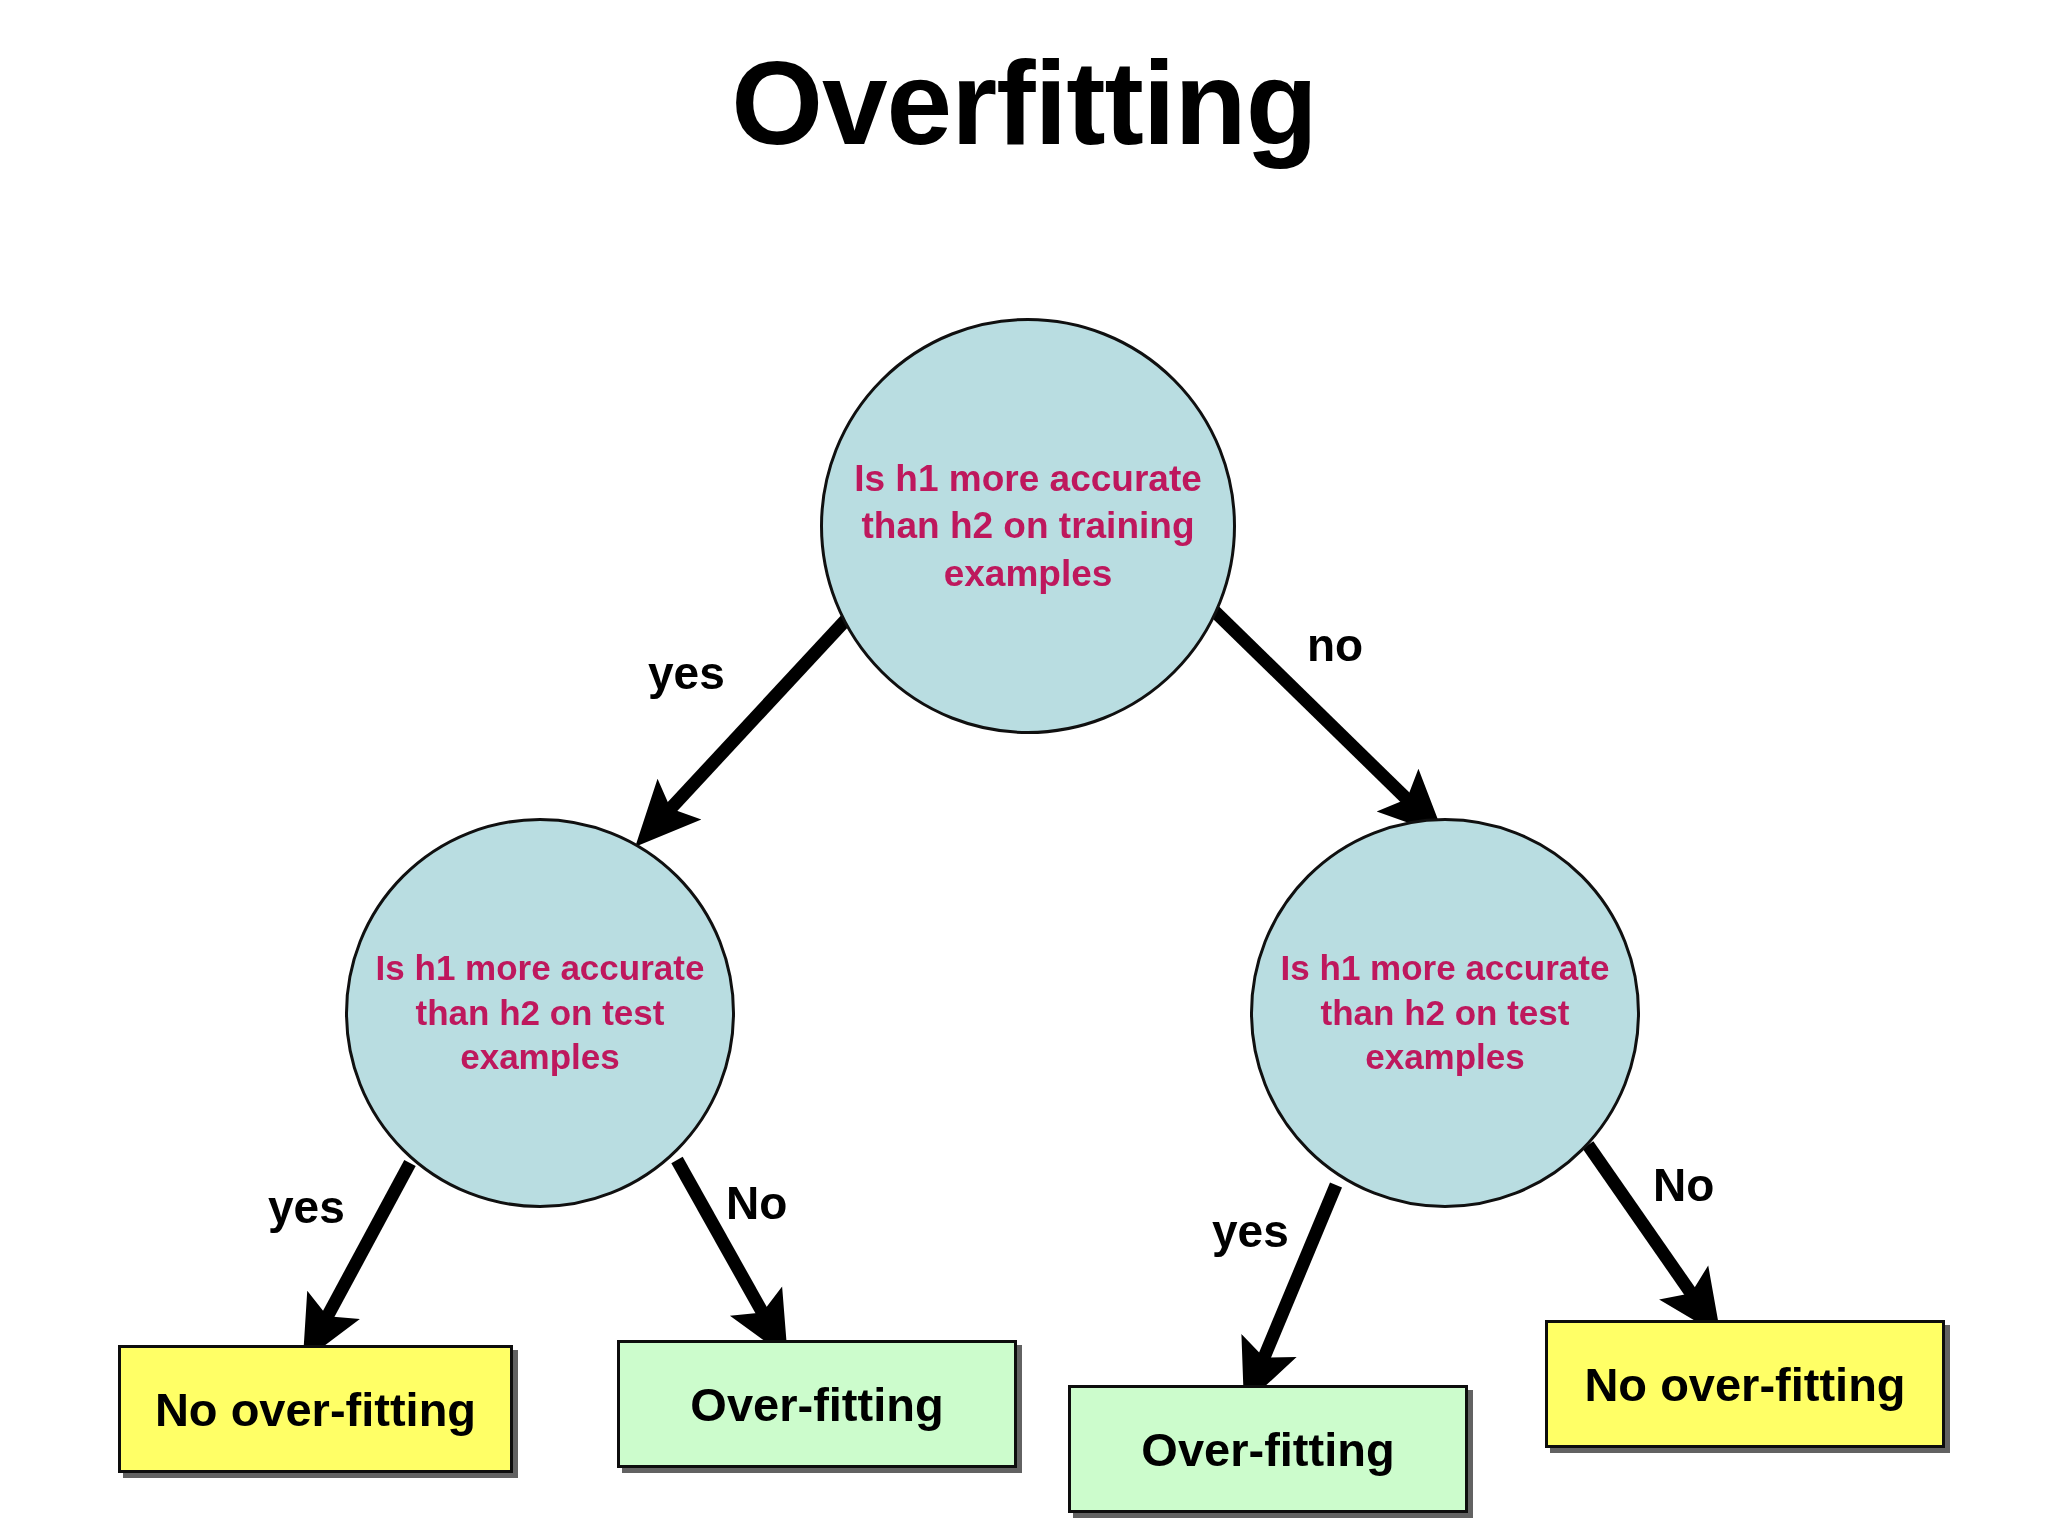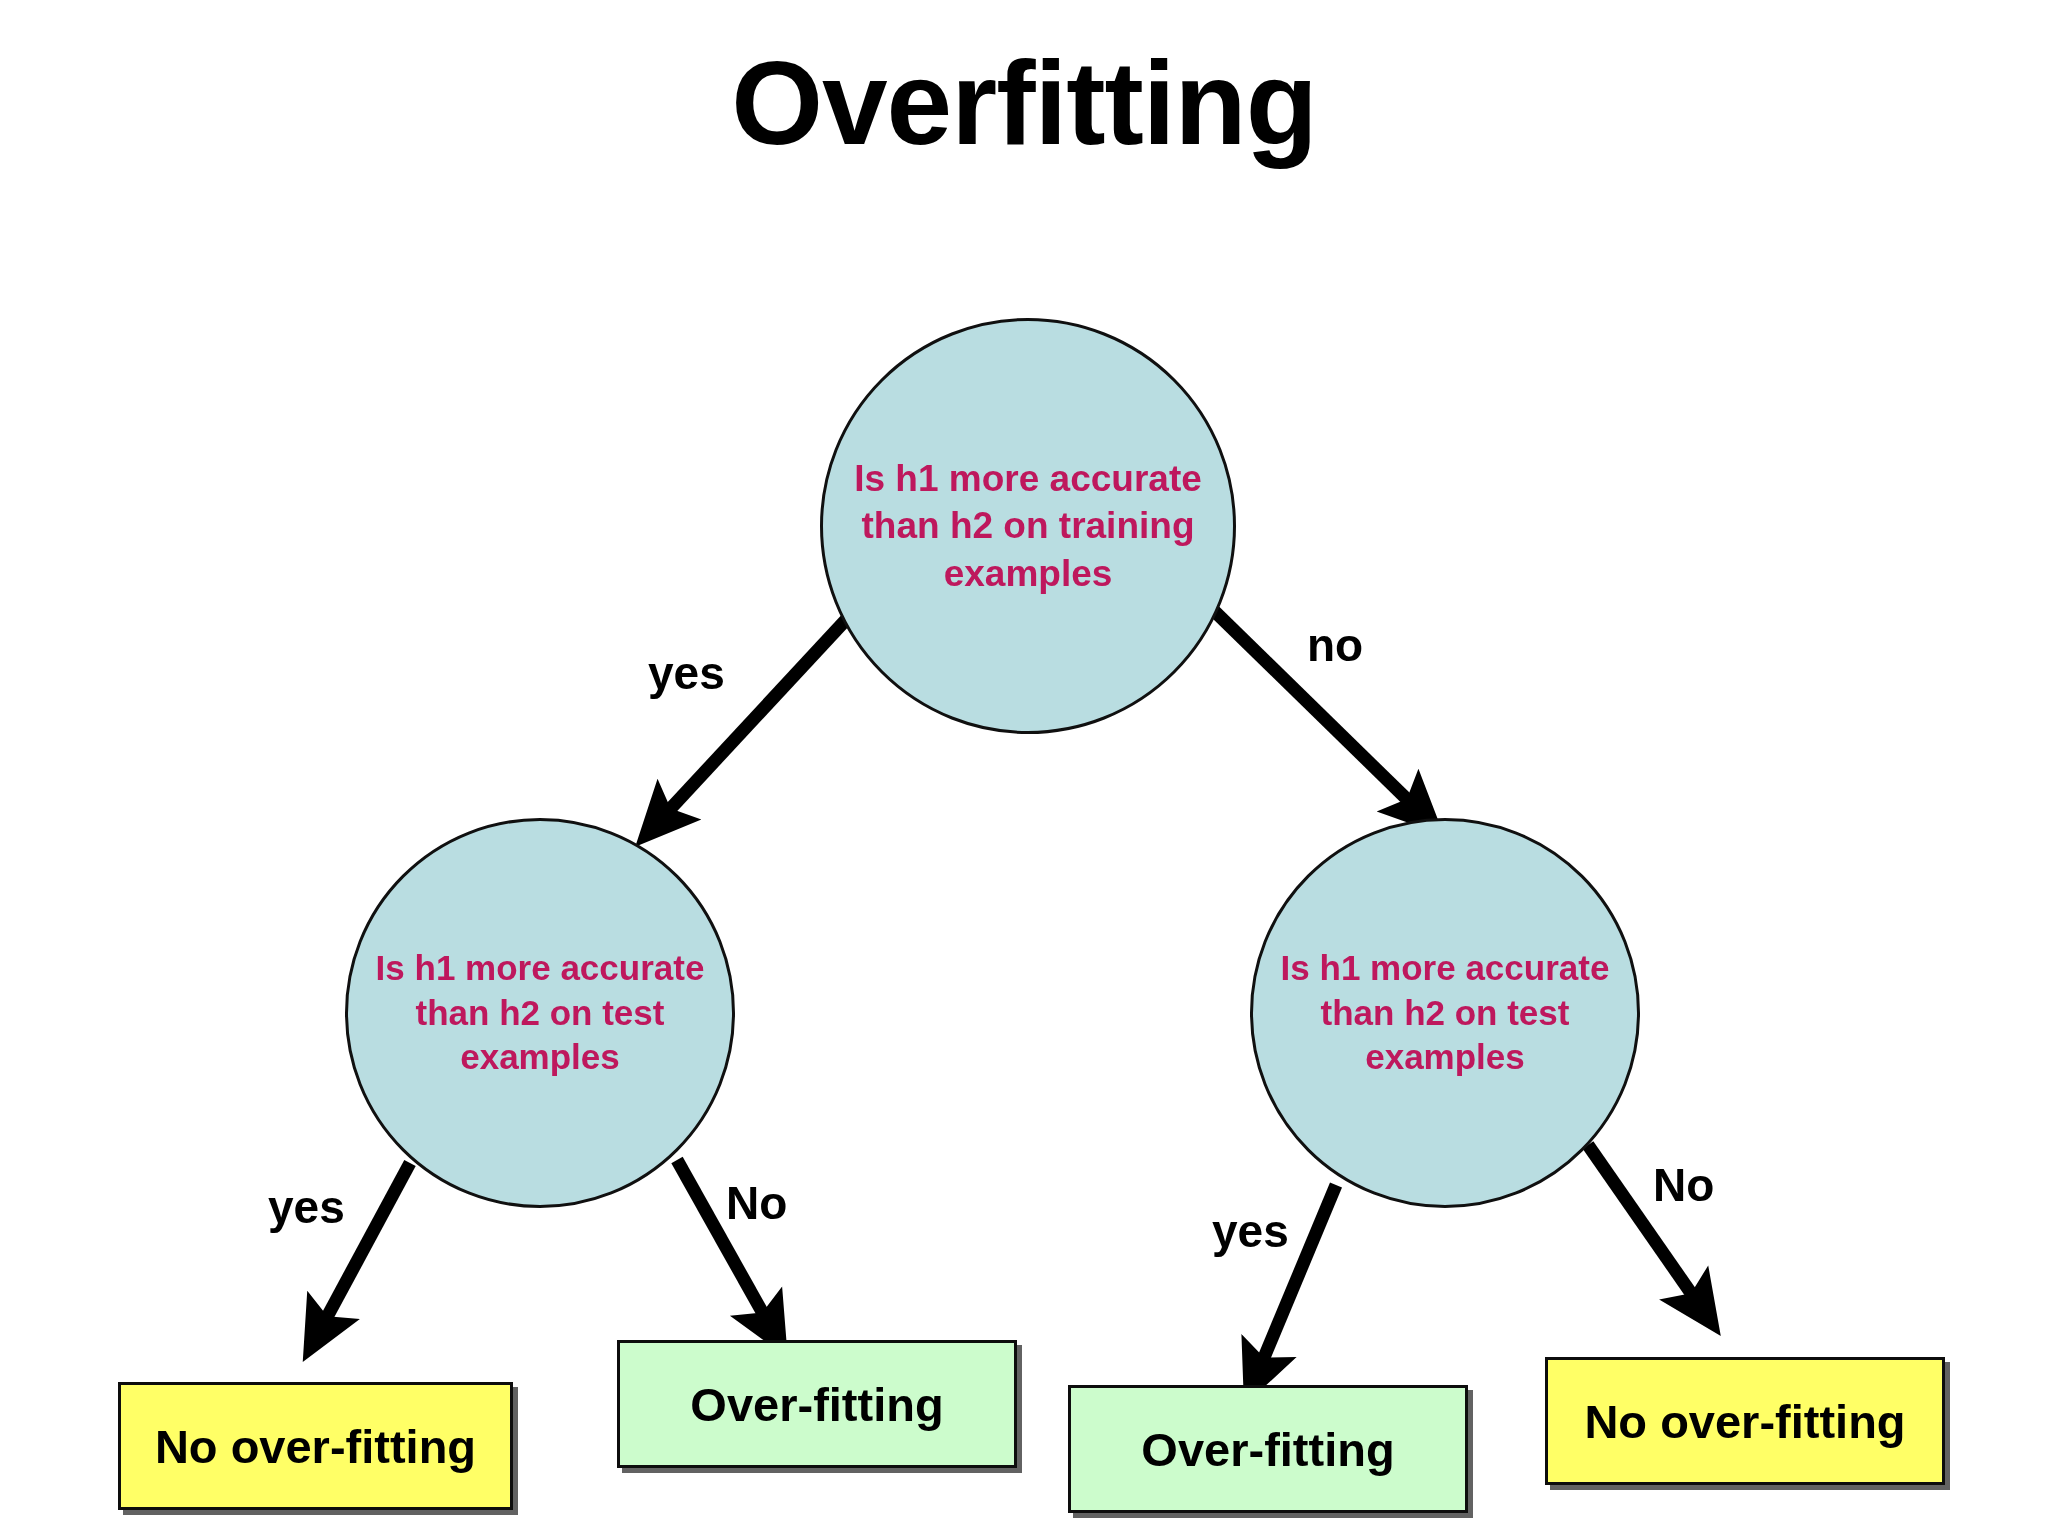--- a/index.html
+++ b/index.html
@@ -91,21 +91,21 @@
     justify-content: center;
     box-shadow: 5px 5px 0 0 rgba(90,90,90,0.95);
   }
   .leaf-box .leaf-text {
     font-size: 47px;
     font-weight: bold;
     color: #000000;
     line-height: 1;
     white-space: nowrap;
   }
-  .leaf-yellow { background: #ffff66; margin-top: 37px; }
+  .leaf-yellow { background: #ffff66; }
   .leaf-green  { background: #ccfccc; }
 
   #leaf-1 { left: 118px;  top: 1345px; width: 395px; height: 128px; }
   #leaf-2 { left: 617px;  top: 1340px; width: 400px; height: 128px; }
   #leaf-3 { left: 1068px; top: 1385px; width: 400px; height: 128px; }
   #leaf-4 { left: 1545px; top: 1320px; width: 400px; height: 128px; }
 
   
   .edge-label {
     position: absolute;

